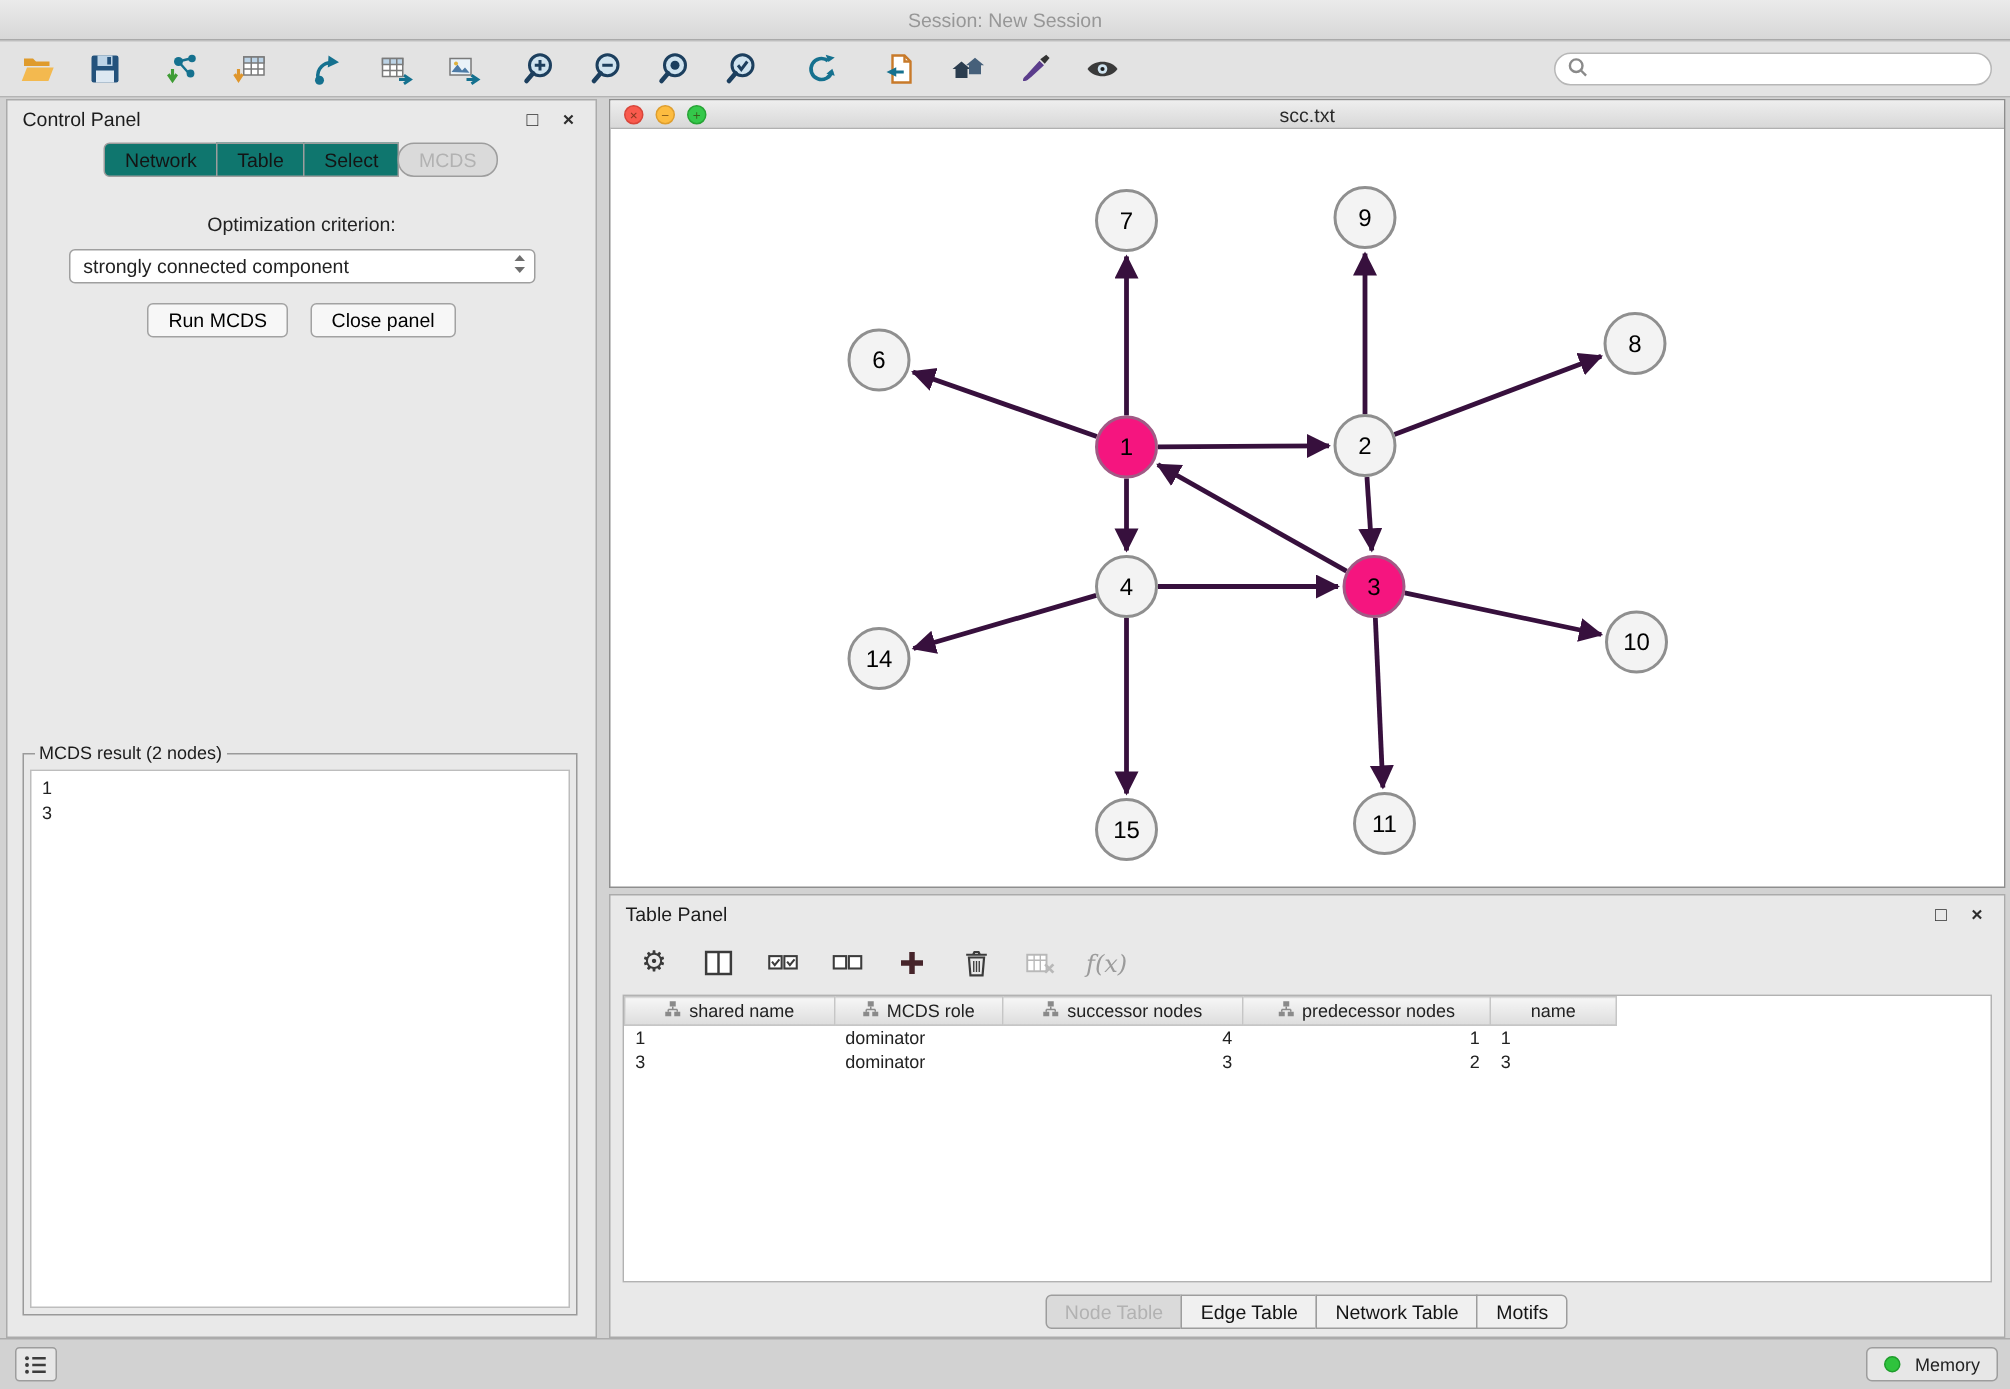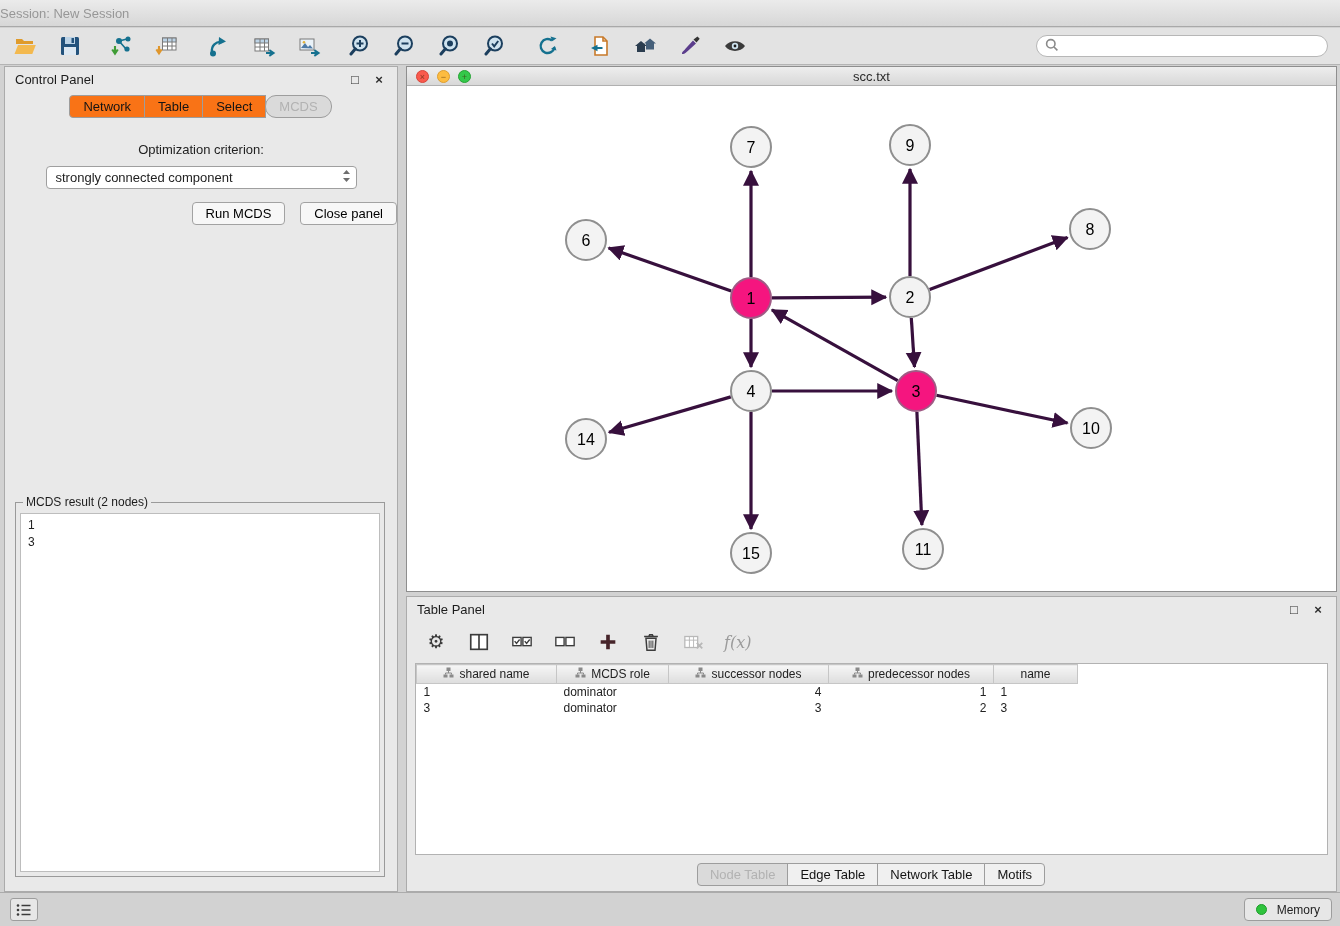--- a/index.html
+++ b/index.html
@@ -11,21 +11,21 @@
     overflow: hidden;
     font-size: 13px;
     color: #222;
   }
 
   
   .titlebar {
     position: absolute; top: 0; left: 0; right: 0; height: 27px;
     background: linear-gradient(#ebebeb, #d7d7d7);
     border-bottom: 1px solid #a9a9a9;
-    line-height: 27px;
+    text-align: center; line-height: 27px;
     color: #979797; font-size: 13px;
   }
 
   
   .toolbar {
     position: absolute; top: 28px; left: 0; right: 0; height: 37px;
     background: #e3e3e3;
     border-bottom: 1px solid #b4b4b4;
     display: flex; align-items: center;
     padding: 0 12px;
@@ -52,34 +52,34 @@
   .win-btn { width: 16px; text-align: center; margin-left: 8px; color: #2e2e2e;
              font-size: 13px; font-weight: bold; line-height: 16px; cursor: default; }
 
   
   .control-panel {
     position: absolute; left: 4px; top: 66px; width: 394px; height: 826px;
     background: #e9e9e9; border: 1px solid #ababab;
   }
   .cp-tabs { display: flex; justify-content: center; margin-top: 3px; }
   .cp-tab {
-    border: 1px solid #9d9d9d; background: #f97316; color: #141414;
+    border: 1px solid #9d9d9d; background: #0f766e; color: #141414;
     padding: 3px 13px; font-size: 13px; margin-left: -1px; cursor: default;
   }
   .cp-tab:first-child { border-radius: 4px 0 0 4px; }
   .cp-tab:last-child { border-radius: 0 4px 4px 0; }
   .cp-tab.active { background: #dadada; color: #b2b2b2; border-radius: 11px; }
   .opt-label { text-align: center; margin-top: 24px; font-size: 13px; }
   .criterion {
     width: 311px; height: 23px; margin: 9px auto 0 auto;
     background: #fff; border: 1px solid #9f9f9f; border-radius: 4px;
     display: flex; align-items: center; padding: 0 4px 0 9px; font-size: 13px;
   }
   .criterion .flex1 { flex: 1; }
-  .cp-buttons { display: flex; justify-content: flex-end; gap: 15px; margin-top: 13px; }
+  .cp-buttons { display: flex; justify-content: center; gap: 15px; margin-top: 13px; }
   .cp-btn {
     background: #f7f7f7; border: 1px solid #a2a2a2; border-radius: 4px;
     padding: 3px 13px; font-size: 13px; font-family: "Liberation Sans", sans-serif; cursor: default;
   }
   fieldset.result-box {
     position: absolute; left: 10px; right: 12px; top: 428px; bottom: 14px;
     border: 1px solid #9a9a9a; padding: 4px;
     display: flex; flex-direction: column;
   }
   fieldset.result-box legend { font-size: 12px; padding: 0 3px; margin-left: 3px; color: #1c1c1c; }

